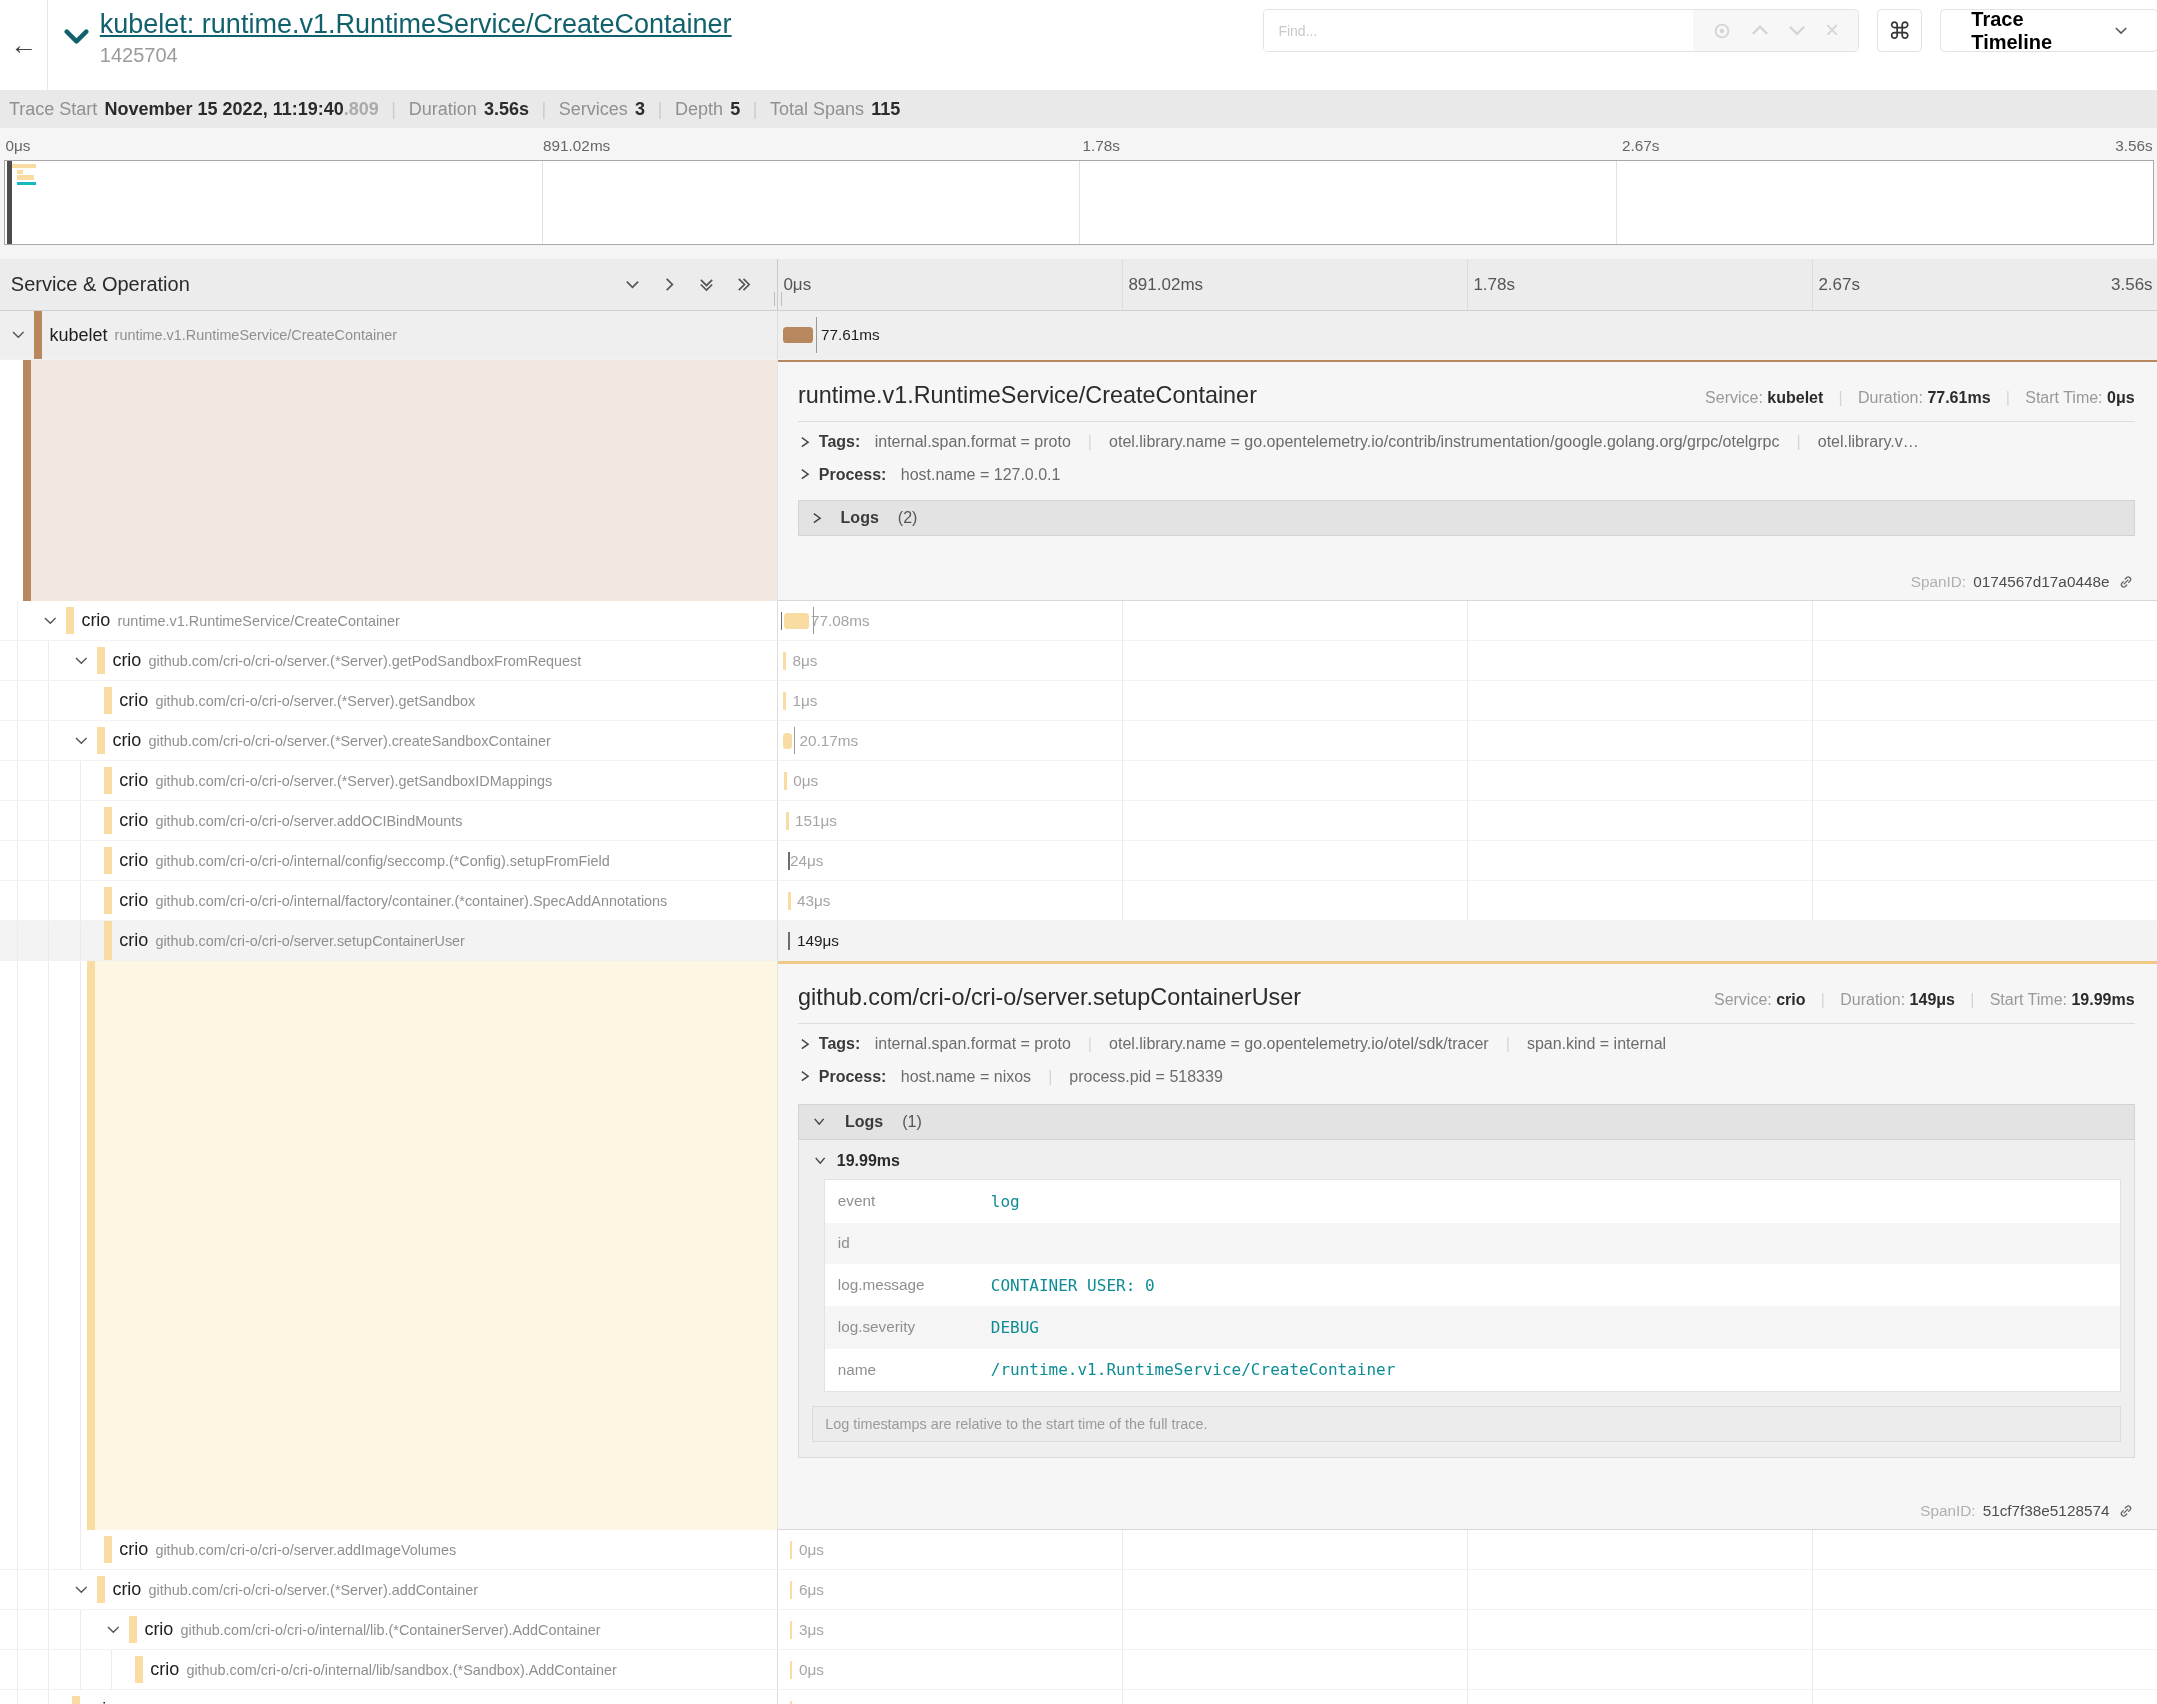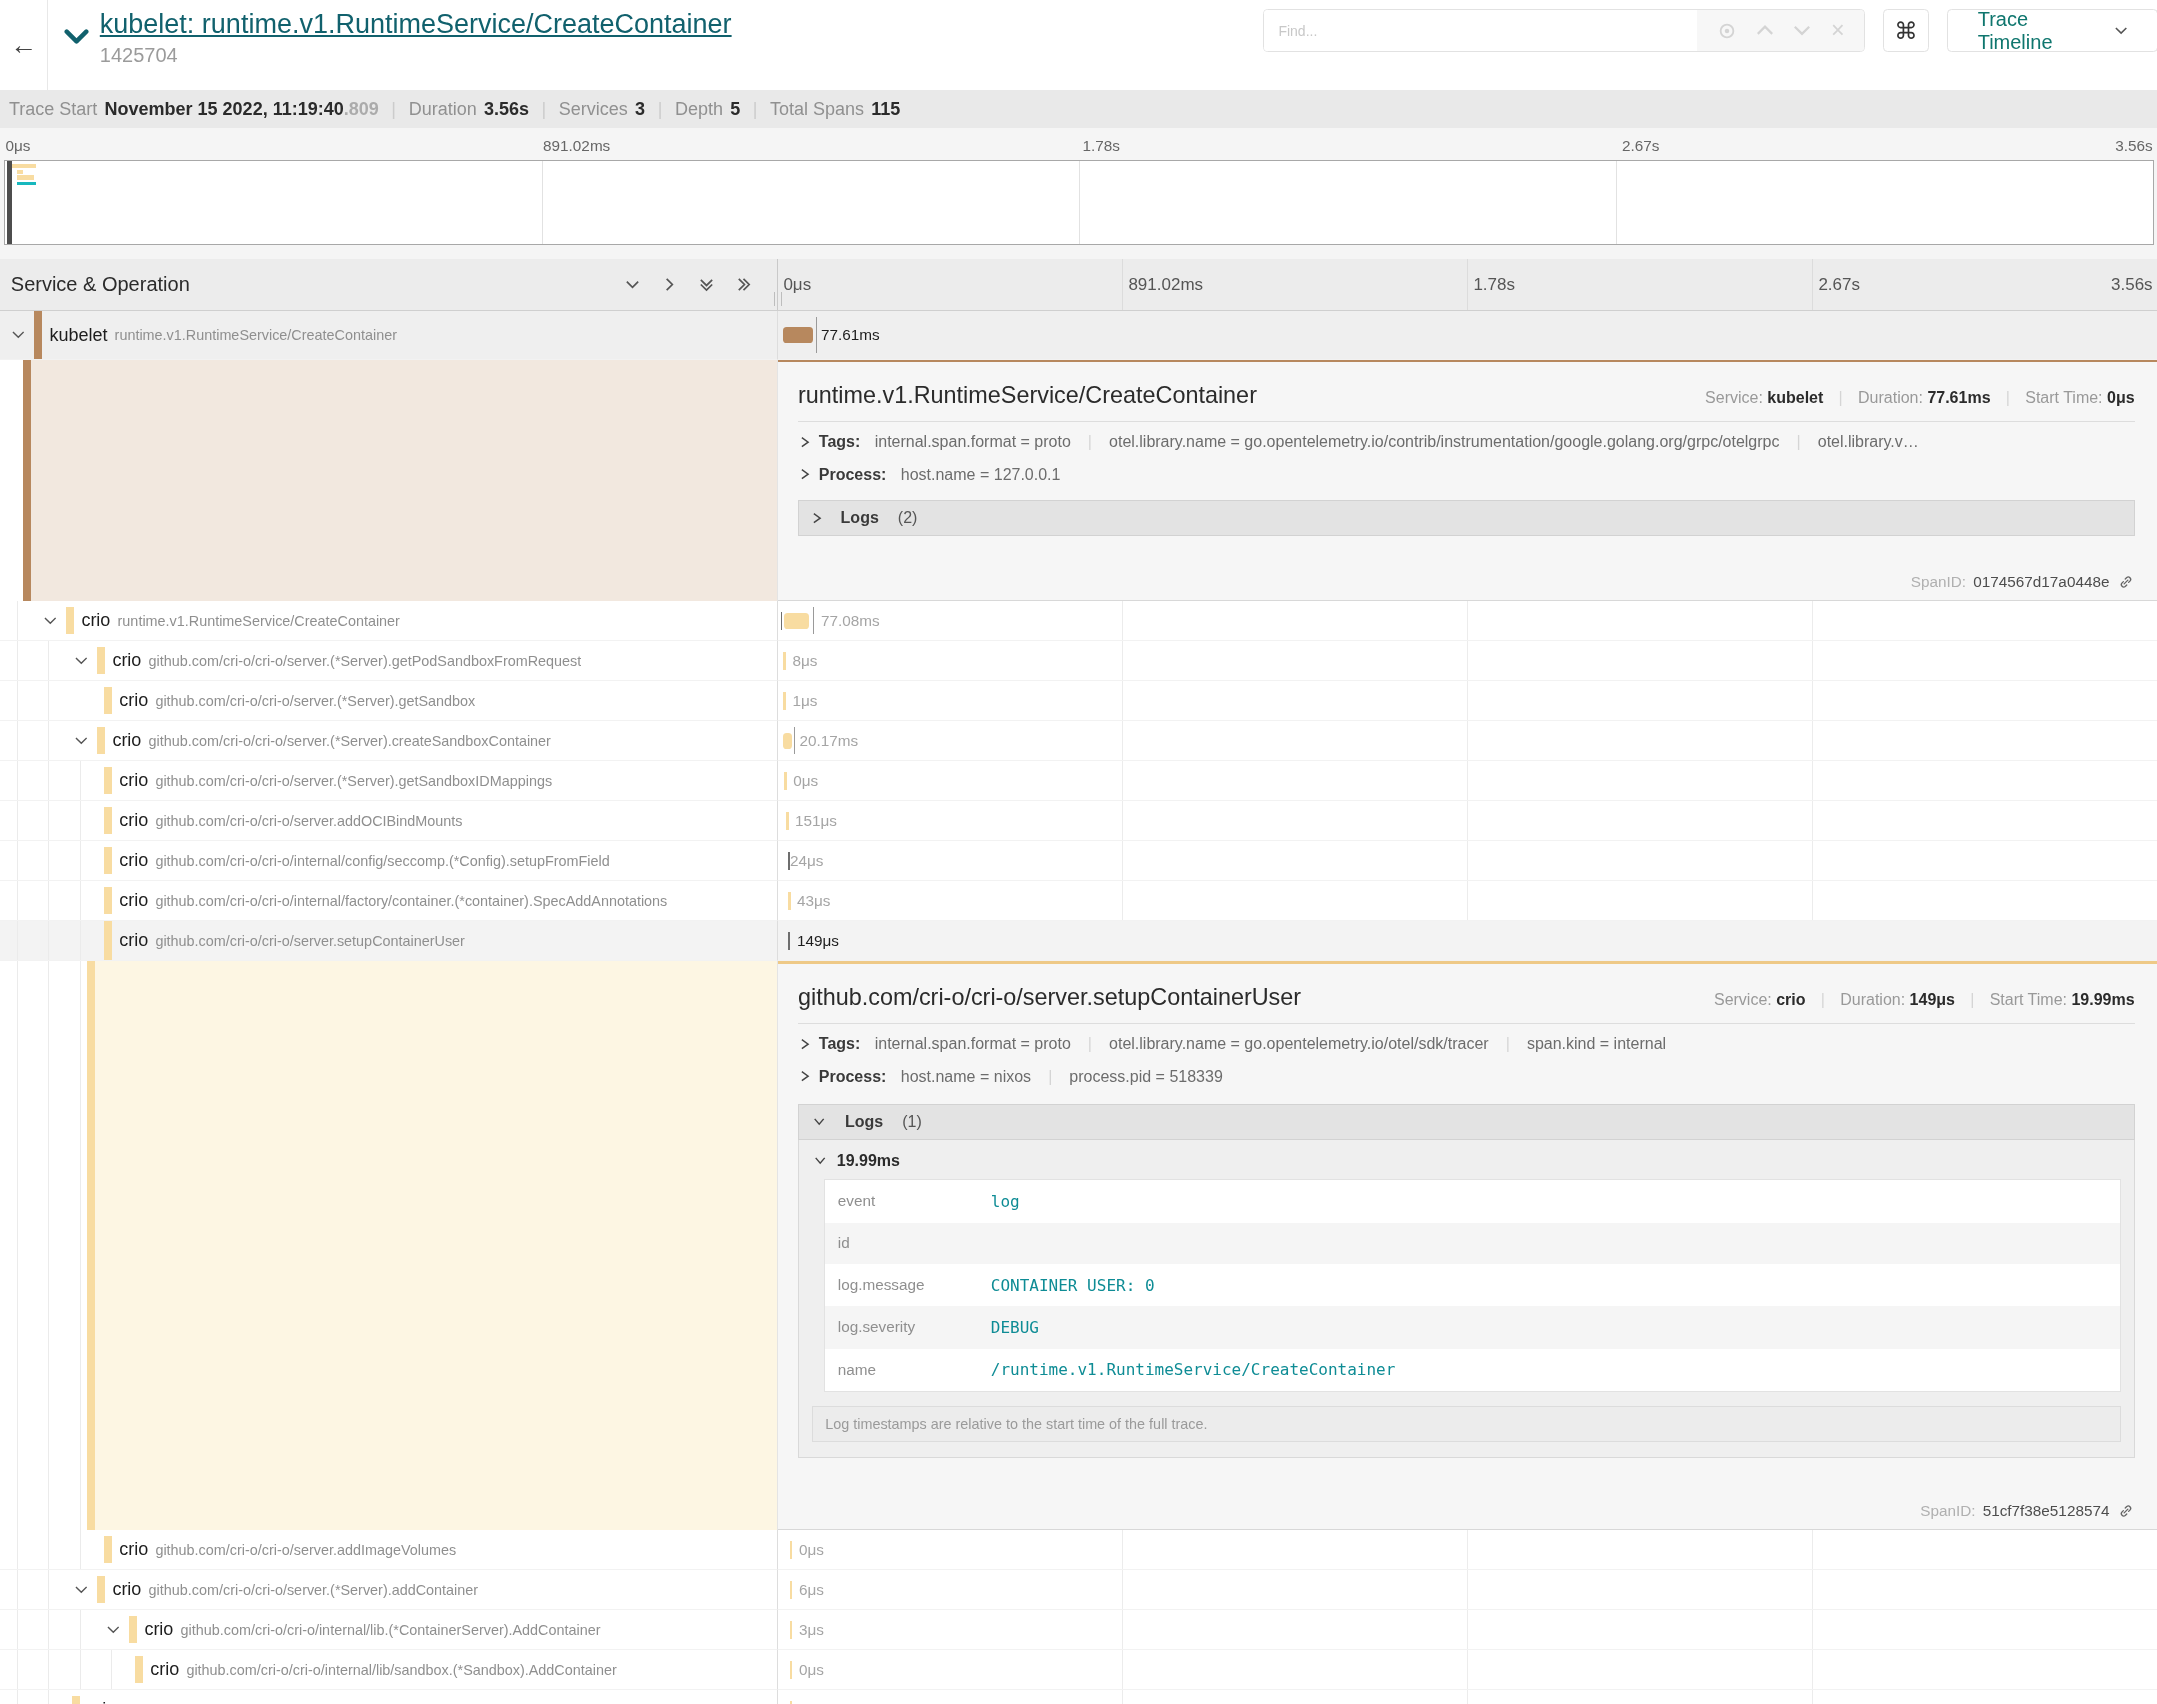--- a/index.html
+++ b/index.html
@@ -23,21 +23,21 @@
   .find-cluster{ position:absolute; top:9px; left:1263px; display:flex; align-items:center; }
   .find-combo{ display:flex; border:0.9px solid #e2e2e2; border-radius:4.5px; overflow:hidden; height:43px;}
   .find-input{ width:446px; height:41px; border:none; outline:none; padding:0 14.4px; font-size:14px;
     color:#333; font-family:"Liberation Sans",sans-serif; }
   .find-input::placeholder{ color:#c8c8c8; }
   .find-icons{ width:172px; background:#f7f7f7; display:flex; align-items:center; justify-content:space-evenly;
     color:#d4d4d4; font-size:20px; }
   .sq-btn{ height:43px; border:0.9px solid #e2e2e2; border-radius:4.5px; background:#fff; display:flex;
     align-items:center; justify-content:center; margin-left:18px; cursor:pointer; }
   .kbd-btn{ width:47px; font-size:23.4px; color:#333; }
-  .view-btn{ padding:0 30px; font-size:20px; color:#0f766e; gap:10.8px; }
+  .view-btn{ padding:0 30px; font-size:20px; color:#000000; gap:10.8px;font-weight:bold; }
 
   
   .summary{ height:38px; background:#e9e9e9; display:flex; align-items:center; padding:0 9px;
     font-size:18px; }
   .summary .lbl{ color:#909090; margin-right:7.2px; }
   .summary .val{ color:#2b2b2b; font-weight:bold; }
   .summary .frac{ color:#ababab; font-weight:bold; }
   .summary .sep{ color:#cccccc; margin:0 12.6px; }
 
   
@@ -344,21 +344,21 @@
         </svg>
       </span>
     <span class="svcbar crio-bg"></span>
     <span class="svc">crio</span>
     <span class="op">runtime.v1.RuntimeService/CreateContainer</span>
   </div>
   <div class="tl-cell">
     <span class="tick dark" style="left:2.7px"></span>
     <span class="bar crio-bg" style="left:6.3px;width:25px"></span>
     <span class="lbl-line" style="left:35px"></span>
-    <span class="dur" style="left:43px">77.08ms</span>
+    <span class="dur" style="left:33px">77.08ms</span>
   </div>
 </div>
 
 <div class="row">
   <div class="name-cell d2">
     <div class="guides g2"></div>
     <span class="chev">
       <svg class="i" width="12.6" height="8" viewBox="0 0 14 9">
           <path d="M1 1 L7 7 L13 1" fill="none" stroke="#555" stroke-width="1.6"></path>
         </svg>

